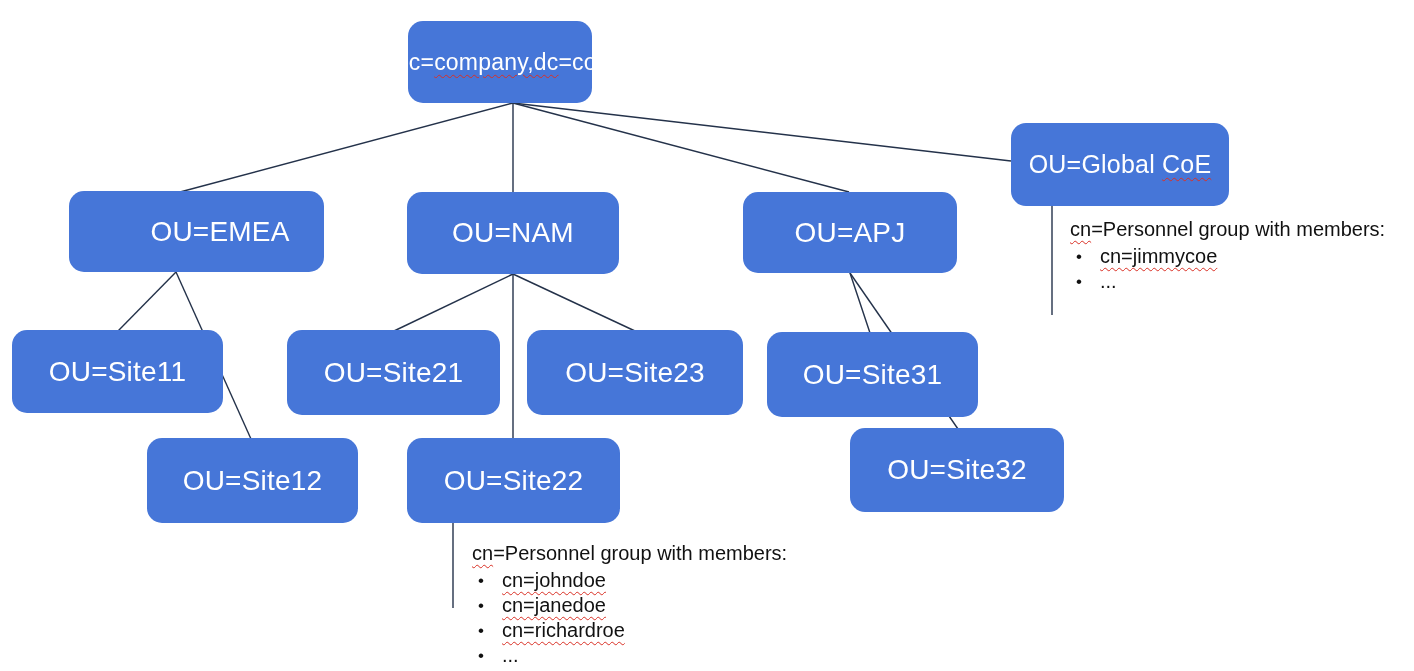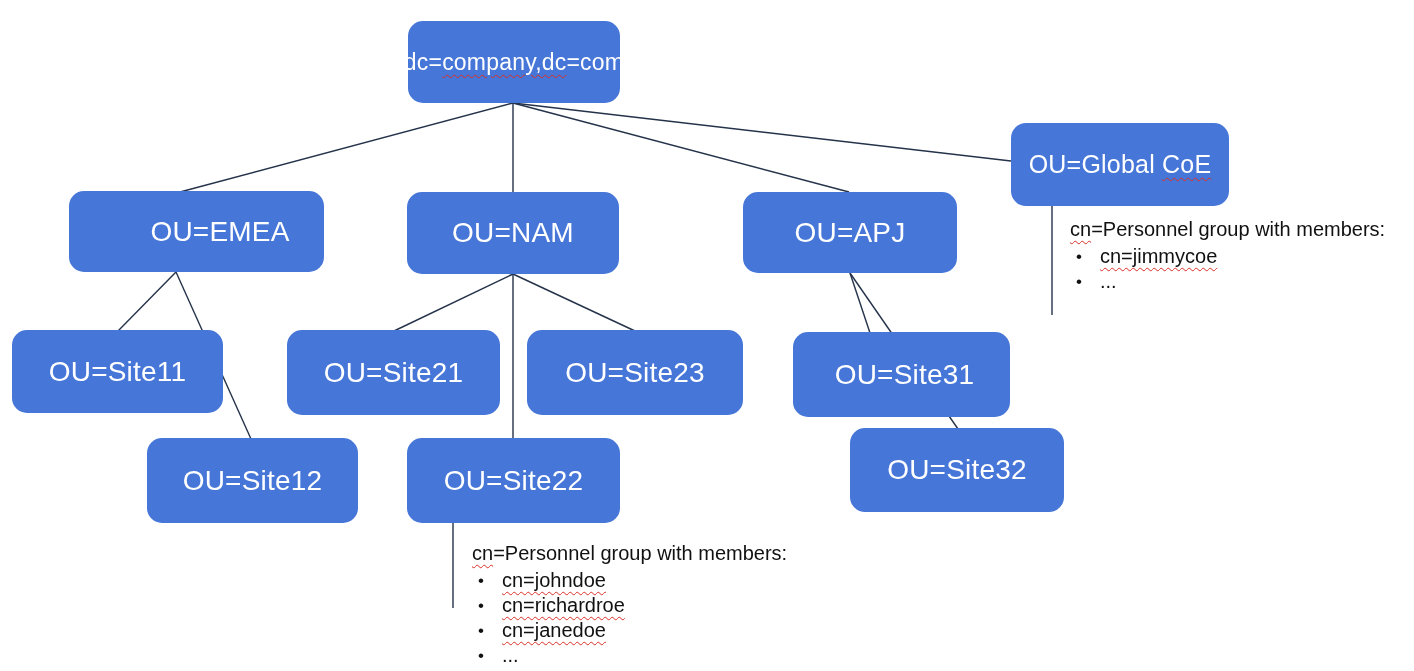--- a/index.html
+++ b/index.html
@@ -32,31 +32,31 @@
     border-radius: 15px;
     color: #ffffff;
     display: flex;
     align-items: center;
     justify-content: center;
     text-align: center;
     font-size: 28px;
     letter-spacing: 0.2px;
     white-space: nowrap;
   }
-  .n-root      { left: 408px;  top: 21px;  width: 212px; height: 82px; font-size: 23px; }
+  .n-root      { left: 408px;  top: 21px;  width: 172px; height: 82px; font-size: 23px; padding-left: 12px; }
   .n-emea      { left: 69px;   top: 191px; width: 208px; height: 81px; padding-left: 47px; }
   .n-nam       { left: 407px;  top: 192px; width: 212px; height: 82px; }
   .n-apj       { left: 743px;  top: 192px; width: 214px; height: 81px; }
   .n-globalcoe { left: 1011px; top: 123px; width: 218px; height: 83px; font-size: 25px; }
   .n-site11    { left: 12px;   top: 330px; width: 211px; height: 83px; }
   .n-site12    { left: 147px;  top: 438px; width: 211px; height: 85px; }
   .n-site21    { left: 287px;  top: 330px; width: 213px; height: 85px; }
   .n-site22    { left: 407px;  top: 438px; width: 213px; height: 85px; }
   .n-site23    { left: 527px;  top: 330px; width: 216px; height: 85px; text-align: center; }
-  .n-site31    { left: 793px;  top: 332px; width: 211px; height: 85px; padding-left: 6px; }
+  .n-site31    { left: 767px;  top: 332px; width: 211px; height: 85px; }
   .n-site32    { left: 850px;  top: 428px; width: 214px; height: 84px; }
 
   .sq {
     text-decoration-line: underline;
     text-decoration-style: wavy;
     text-decoration-color: #d93025;
     text-decoration-thickness: 1px;
     text-underline-offset: 4px;
   }
 
@@ -165,19 +165,19 @@
     <ul>
       <li><span class="sq">cn=jimmycoe</span></li>
       <li><span>...</span></li>
     </ul>
   </div>
 
   <div class="annotation a-site22">
     <div class="annotation-heading"><span class="sq">cn</span><span>=Personnel group with members:</span></div>
     <ul>
       <li><span class="sq">cn=johndoe</span></li>
+      <li><span class="sq">cn=janedoe</span></li>
       <li><span class="sq">cn=richardroe</span></li>
-      <li><span class="sq">cn=janedoe</span></li>
       <li><span>...</span></li>
     </ul>
   </div>
 
 </div>
 
 </body></html>

